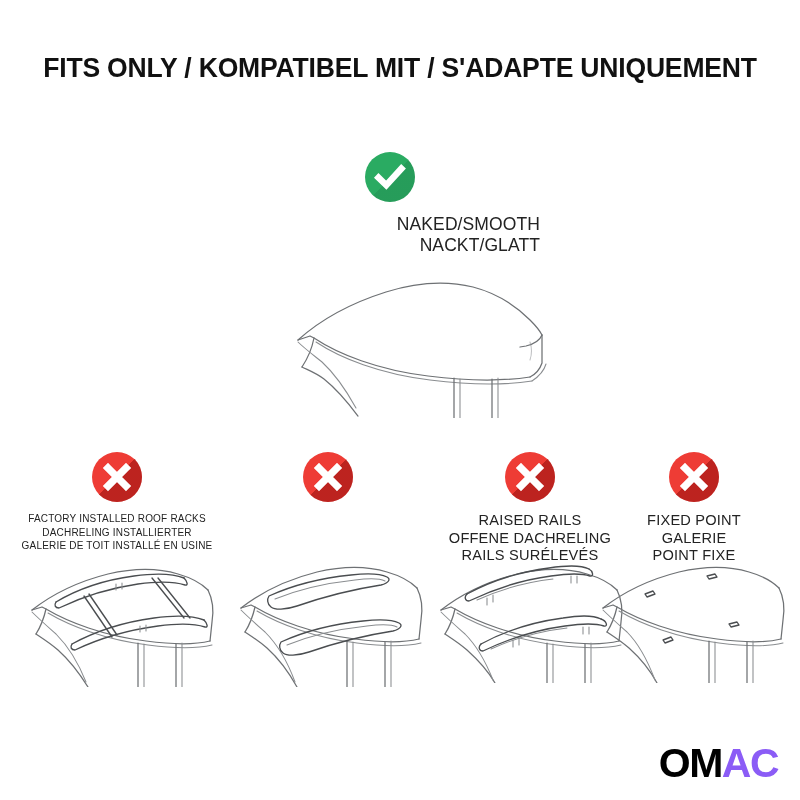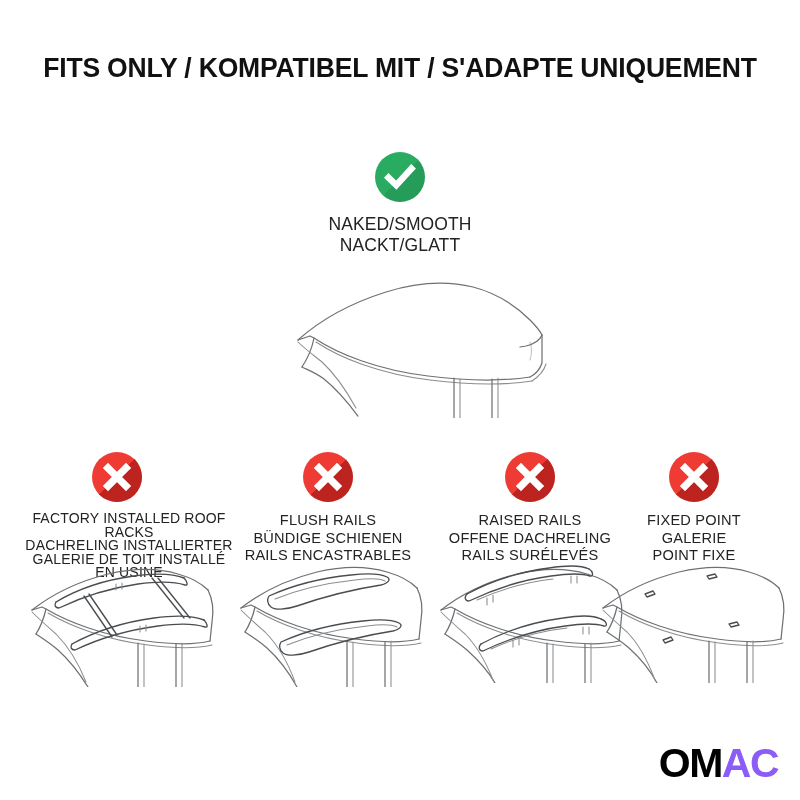--- a/index.html
+++ b/index.html
@@ -29,24 +29,24 @@
     letter-spacing: -0.2px;
     color: #111111;
     white-space: nowrap;
     transform: scaleX(0.965);
     transform-origin: center center;
   }
 
   
   .approved {
     position: absolute;
-    left: 250px;
+    left: 240px;
     top: 152px;
     width: 300px;
-    text-align: center;
+    text-align: right;
   }
   .badge {
     width: 50px;
     height: 50px;
     margin: 0 auto;
     position: relative;
     border-radius: 50%;
     overflow: hidden;
   }
   .badge.green { background: #2aab62; }
@@ -104,21 +104,21 @@
     margin-top: 10px;
     color: #232323;
     text-align: center;
     letter-spacing: 0.2px;
   }
   .col-0 { left: 0px;   width: 234px; }
   .col-1 { left: 228px; width: 200px; }
   .col-2 { left: 430px; width: 200px; }
   .col-3 { left: 620px; width: 148px; }
 
-  .col-0 .caption { font-size: 14px; line-height: 13.6px; margin-left: 24px; }
+  .col-0 .caption { font-size: 10px; line-height: 13.6px; }
   .col-1 .caption,
   .col-2 .caption,
   .col-3 .caption { font-size: 14.6px; line-height: 17.6px; }
 
   .col .art {
     position: absolute;
     left: 50%;
     transform: translateX(-50%);
     width: 210px;
     height: 135px;
@@ -241,25 +241,20 @@
       </svg>
     </div>
   </div>
 
   <div class="col col-1">
     <div class="badge red">
       <div class="shade"></div>
       <svg viewBox="0 0 50 50">
         <path d="M16 16 L34 34 M34 16 L16 34" fill="none" stroke="#ffffff" stroke-width="7.4" stroke-linecap="square"></path>
       </svg>
-    </div>
-    <div class="caption">
-      <div>FLUSH RAILS</div>
-      <div>BÜNDIGE SCHIENEN</div>
-      <div>RAILS ENCASTRABLES</div>
     </div>
     <div class="art">
       <svg viewBox="0 0 210 135" width="210" height="135">
         <path class="line" d="M18 56 C 36 42, 62 28, 94 20 C 120 14, 144 14, 164 20 C 178 24, 188 30, 194 36"></path>
         <path class="line" d="M18 56 L 28 53 L 32 55 C 30 64, 27 72, 22 80"></path>
         <path class="line" d="M22 80 C 28 84, 36 89, 44 96 C 54 105, 64 117, 74 135"></path>
         <path class="line-thin" d="M18 58 C 25 65, 33 72, 42 80 C 53 91, 64 108, 72 130"></path>
         <path class="line" d="M32 55 C 54 68, 90 82, 132 87 C 162 91, 184 90, 196 87"></path>
         <path class="line-thin" d="M34 59 C 56 72, 92 86, 134 91 C 164 95, 186 94, 198 91"></path>
         <path class="line" d="M194 36 C 198 44, 200 56, 198 68 L 196 87"></path>

